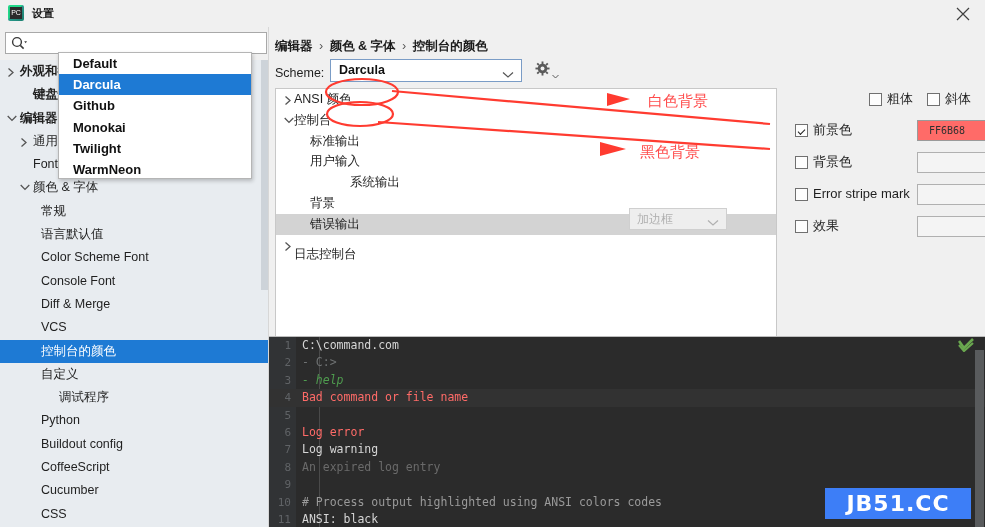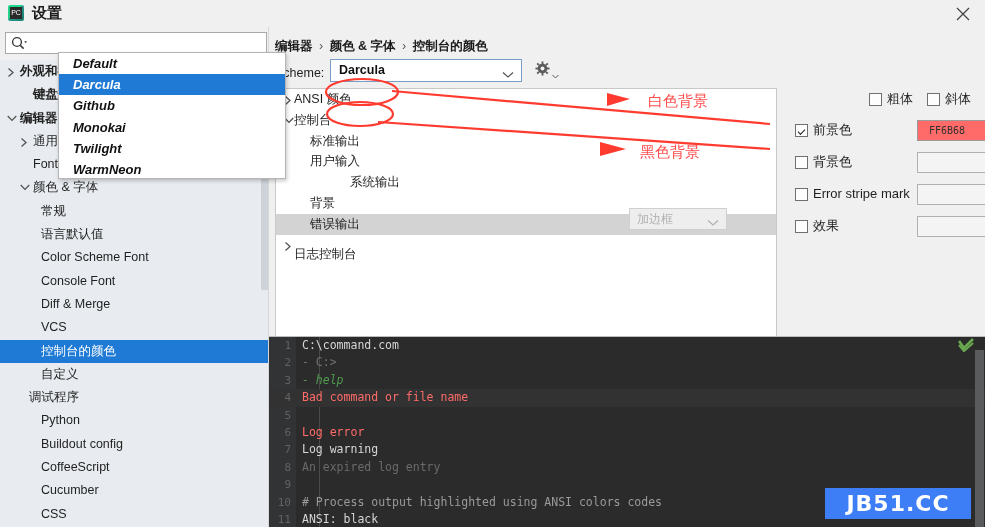--- a/index.html
+++ b/index.html
@@ -25,21 +25,21 @@
     background: linear-gradient(135deg, #21d789 0%, #21d789 45%, #2a9d8f 46%, #1b7f6e 100%);
   }
   #app-icon .glyph {
     position: absolute; left: 0; top: 0; width: 16px; height: 16px;
     background: #2b2b2b; color: #fff; font-size: 7px; line-height: 16px;
     text-align: center; font-family: "Liberation Sans", sans-serif;
     clip-path: polygon(12% 12%, 88% 12%, 88% 88%, 12% 88%);
   }
   #win-title {
     position: absolute; left: 32px; top: 5px; height: 16px; line-height: 16px;
-    font-size: 15px; font-weight: bold; color: #1b1b1b;
+    font-size: 11px; font-weight: bold; color: #1b1b1b;
   }
   #close-btn {
     position: absolute; right: 0px; top: 0px; width: 44px; height: 27px;
     cursor: default;
   }
   #close-btn svg { position: absolute; left: 15px; top: 7px; }
 
   
   #search-box {
     position: absolute; left: 5px; top: 32px; width: 262px; height: 22px;
@@ -104,25 +104,24 @@
     position: absolute; left: 8px; top: 0; height: 21px; line-height: 21px;
     font-size: 12.5px; font-weight: bold; color: #111;
   }
   #scheme-combo .chev { position: absolute; right: 7px; top: 8px; }
 
   #gear-btn { position: absolute; left: 266px; top: 34px; width: 26px; height: 18px; }
   #gear-btn .dd { position: absolute; left: 17px; top: 7px; }
 
   
   #scheme-popup {
-    position: absolute; left: 58px; top: 52px; width: 228px; height: 127px;
+    position: absolute; left: 58px; top: 52px; width: 194px; height: 127px;
     background: #ffffff; border: 1px solid #b5b5b5;
     box-shadow: 1px 2px 4px rgba(0,0,0,0.22);
     z-index: 40;
-    font-style: italic;
   }
   .popup-item {
     height: 21.2px; line-height: 21.2px; padding-left: 14px;
     font-size: 13px; font-weight: bold; color: #111;
     white-space: nowrap;
   }
   .popup-item.sel { background: #1e7ad4; color: #ffffff; }
 
   
   #ctree {
@@ -311,21 +310,21 @@
       <div class="tree-row">
         <span class="lbl" style="left: 41px;">VCS</span>
       </div>
       <div class="tree-row sel">
         <span class="lbl" style="left: 41px;">控制台的颜色</span>
       </div>
       <div class="tree-row">
         <span class="lbl" style="left: 41px;">自定义</span>
       </div>
       <div class="tree-row">
-        <span class="lbl" style="left: 29px;">调试程序</span>
+        <span class="lbl" style="left: 59px;">调试程序</span>
       </div>
       <div class="tree-row">
         <span class="lbl" style="left: 41px;">Python</span>
       </div>
       <div class="tree-row">
         <span class="lbl" style="left: 41px;">Buildout config</span>
       </div>
       <div class="tree-row">
         <span class="lbl" style="left: 41px;">CoffeeScript</span>
       </div>

